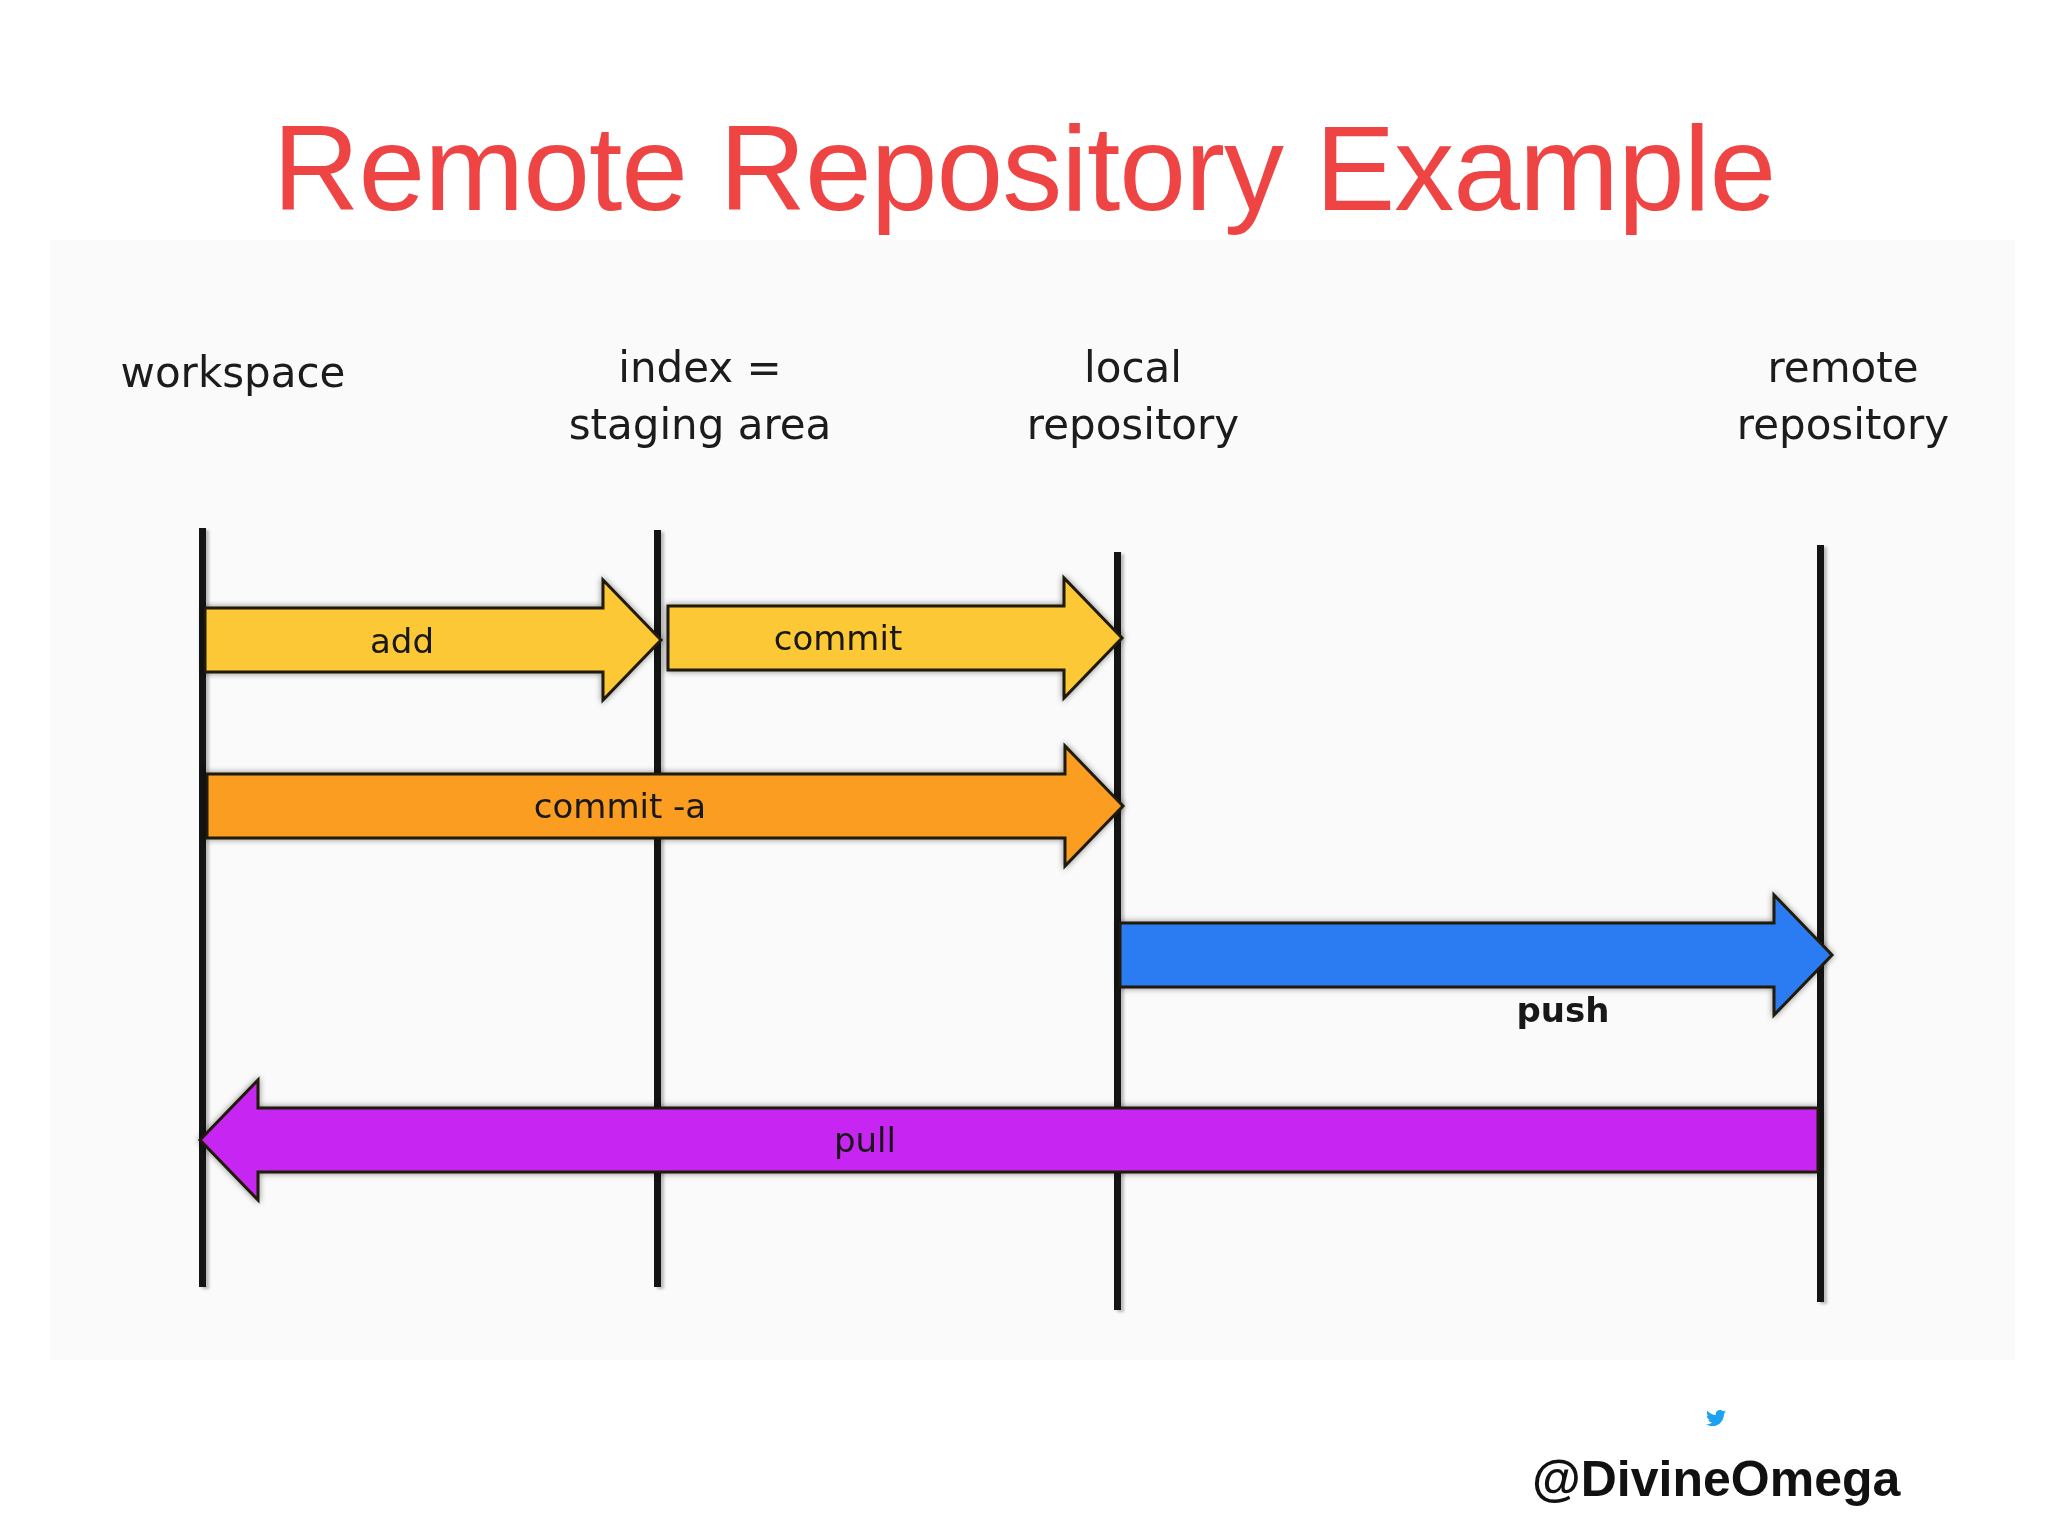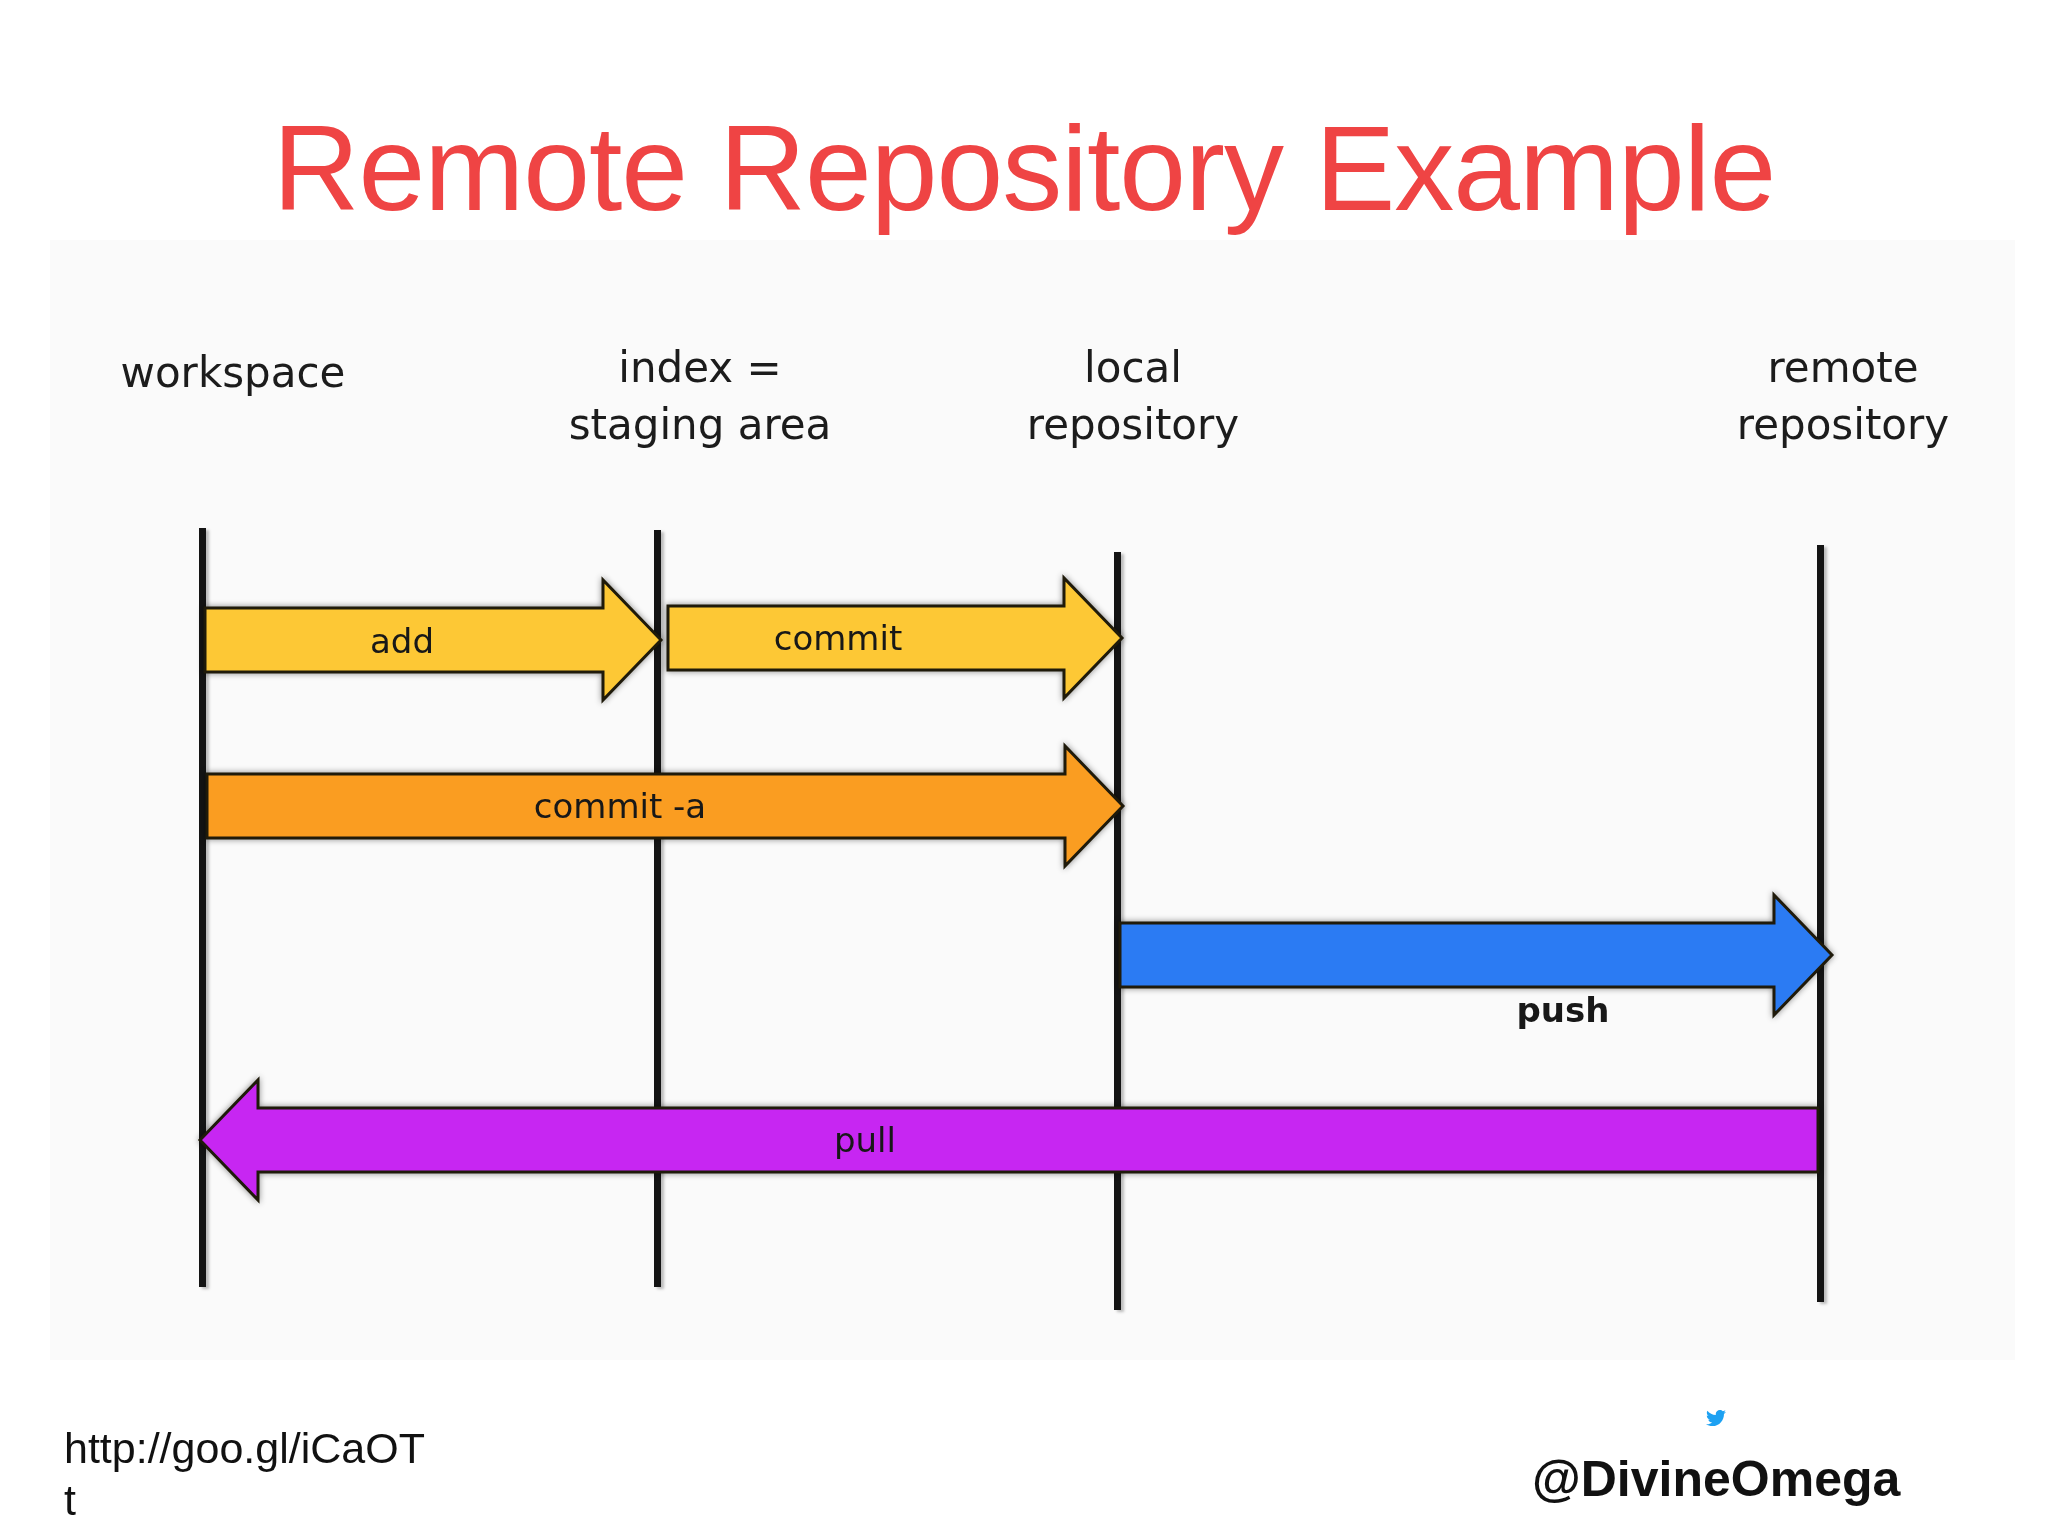--- a/index.html
+++ b/index.html
@@ -104,22 +104,20 @@
   <svg class="arrow-svg arrow-shadow" style="left:1120px;top:893px;" width="714" height="124" viewBox="0 0 714 124">
     <polygon points="0,30 654,30 654,2 712,62 654,122 654,94 0,94" fill="#2B7BF3"></polygon>
   </svg>
   <div class="arrow-label" style="left:1563px;top:1010px;font-weight:bold;">push</div>
 
   <svg class="arrow-svg arrow-shadow" style="left:198px;top:1078px;" width="1620" height="124" viewBox="0 0 1620 124">
     <polygon points="1620,30 60,30 60,2 2,62 60,122 60,94 1620,94" fill="#C726F2"></polygon>
   </svg>
   <div class="arrow-label" style="left:843px;top:1140px;margin-left:22px;">pull</div>
 
-  <div class="footer-url">http://goo.gl/iCaOT
-t</div>
 
   <div class="twitter-box">
     <svg class="twitter-bird" viewBox="0 0 512 512">
       <path d="M459.37 151.716c.325 4.548.325 9.097.325 13.645 0 138.72-105.583 298.558-298.558 298.558-59.452 0-114.68-17.219-161.137-47.106 8.447.974 16.568 1.299 25.34 1.299 49.055 0 94.213-16.568 130.274-44.832-46.132-.975-84.792-31.188-98.112-72.772 6.498.974 12.995 1.624 19.818 1.624 9.421 0 18.843-1.3 27.614-3.573-48.081-9.747-84.143-51.98-84.143-102.985v-1.299c13.969 7.797 30.214 12.67 47.431 13.319-28.264-18.843-46.781-51.005-46.781-87.391 0-19.492 5.197-37.36 14.294-52.954 51.655 63.675 129.3 105.258 216.365 109.807-1.624-7.797-2.599-15.918-2.599-24.04 0-57.828 46.782-104.934 104.934-104.934 30.213 0 57.502 12.67 76.67 33.137 23.715-4.548 46.456-13.32 66.599-25.34-7.798 24.366-24.366 44.833-46.132 57.827 21.117-2.273 41.584-8.122 60.426-16.243-14.292 20.791-32.161 39.308-52.628 54.253z" fill="#1DA1F2"></path>
     </svg>
     <span class="twitter-handle">@DivineOmega</span>
   </div>
 
 </div>
 

